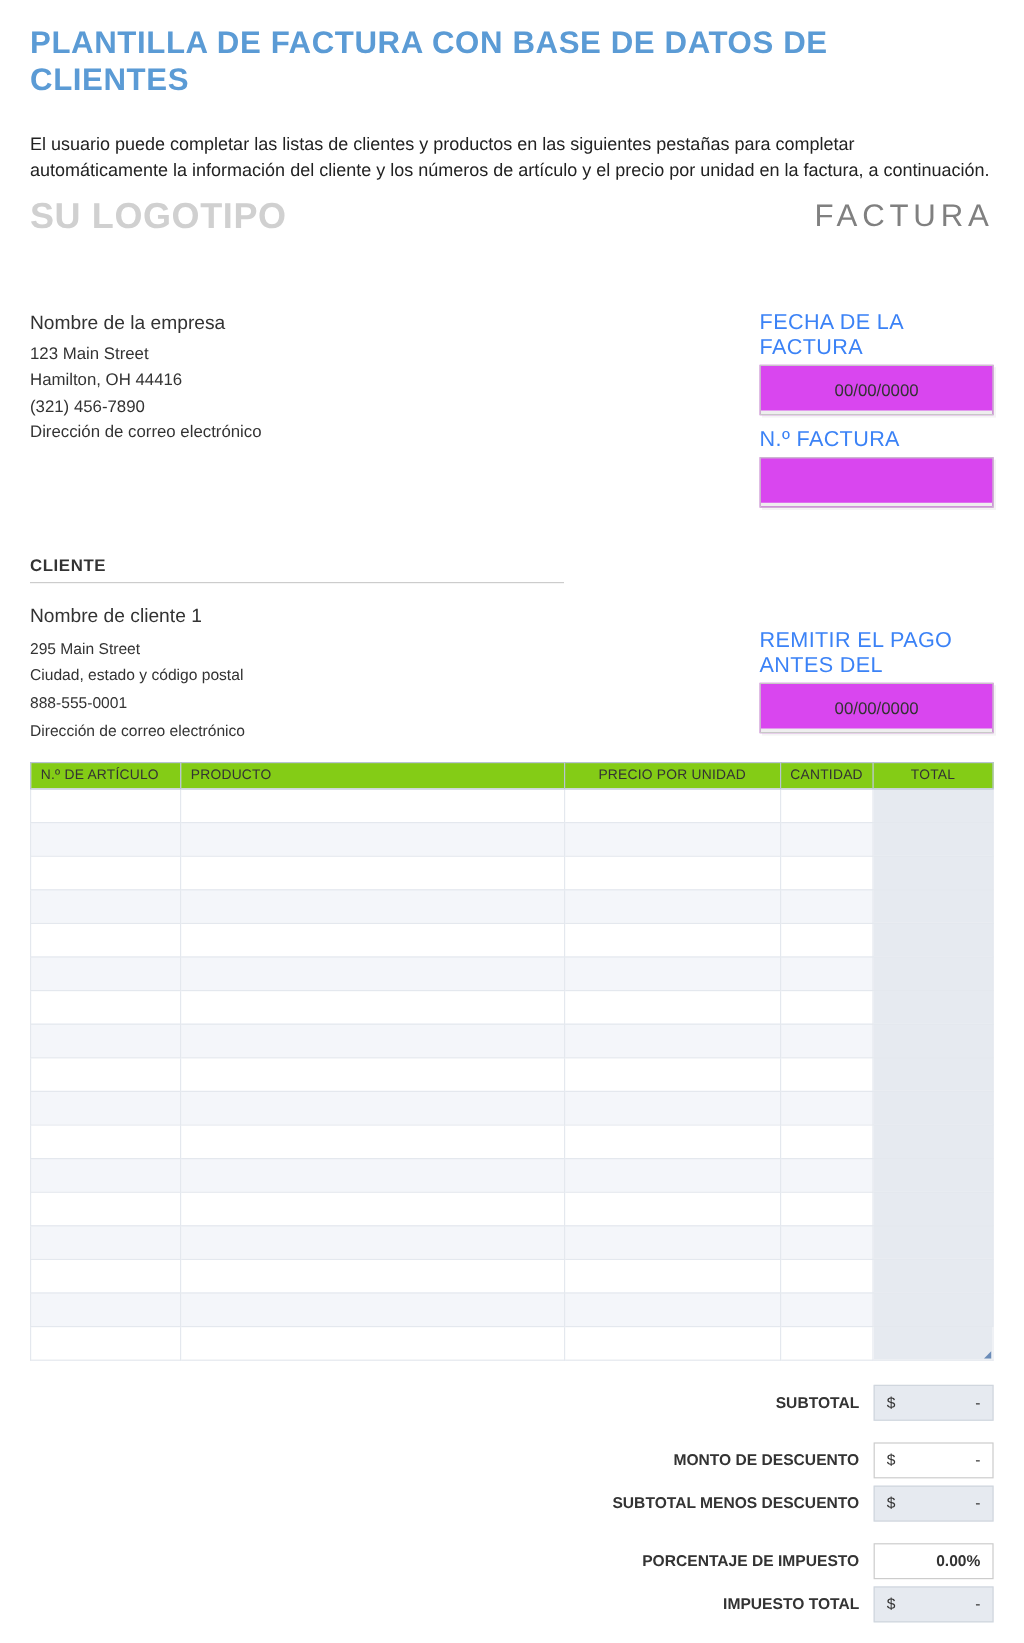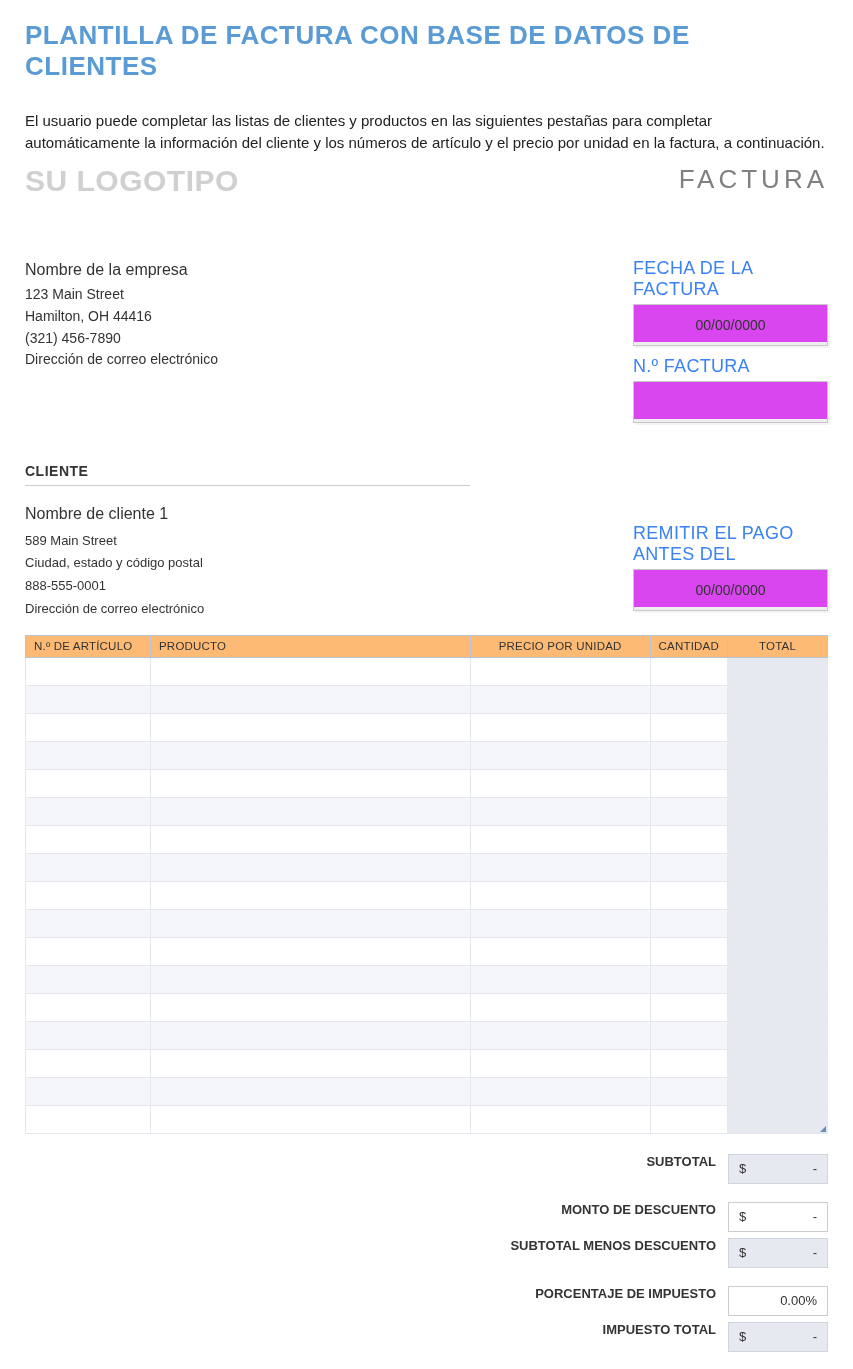--- a/index.html
+++ b/index.html
@@ -103,21 +103,21 @@
     font-size: 16px;
     margin-bottom: 2px;
   }
 
   table.items {
     width: 100%;
     border-collapse: collapse;
     font-size: 11.5px;
   }
   table.items th {
-    background: #fdba74;
+    background: #84cc16;
     color: #333;
     font-weight: normal;
     text-align: left;
     padding: 4px 8px;
     border: 1px solid #b8c4d4;
     height: 22px;
     letter-spacing: 0.2px;
   }
   table.items th.c-price, table.items th.c-qty, table.items th.c-total { text-align: center; }
   table.items td {
@@ -146,21 +146,21 @@
   }
 
   .totals {
     margin-top: 20px;
     margin-left: auto;
     width: 400px;
   }
   .tot-row {
     display: flex;
     justify-content: flex-end;
-    align-items: flex-start;
+    align-items: center;
     margin-bottom: 6px;
   }
   .tot-label {
     font-size: 13px;
     font-weight: bold;
     text-align: right;
     padding-right: 12px;
     flex: 1;
   }
   .tot-val {
@@ -205,21 +205,21 @@
     <div class="meta-label">N.º FACTURA</div>
     <div class="meta-field"></div>
   </div>
 </div>
 
 <div class="cliente-header">CLIENTE</div>
 
 <div class="cliente-row">
   <div class="cliente">
     <div class="cname">Nombre de cliente 1</div>
-    <div>589 Main Street</div>
+    <div>295 Main Street</div>
     <div>Ciudad, estado y código postal</div>
     <div>888-555-0001</div>
     <div>Dirección de correo electrónico</div>
   </div>
   <div class="meta-box">
     <div class="meta-label">REMITIR EL PAGO ANTES DEL</div>
     <div class="meta-field">00/00/0000</div>
   </div>
 </div>
 
@@ -375,21 +375,21 @@
   <div class="tot-row">
     <div class="tot-label">SUBTOTAL MENOS DESCUENTO</div>
     <div class="tot-val shaded">
       <span class="sym">$</span>
       <span class="amt">-</span>
     </div>
   </div>
   <div class="tot-gap"></div>
   <div class="tot-row">
     <div class="tot-label">PORCENTAJE DE IMPUESTO</div>
-    <div class="tot-val" style="justify-content:flex-end;">
+    <div class="tot-val" style="justify-content:flex-end;font-weight:bold;">
       <span>0.00%</span>
     </div>
   </div>
   <div class="tot-row">
     <div class="tot-label">IMPUESTO TOTAL</div>
     <div class="tot-val shaded">
       <span class="sym">$</span>
       <span class="amt">-</span>
     </div>
   </div>

